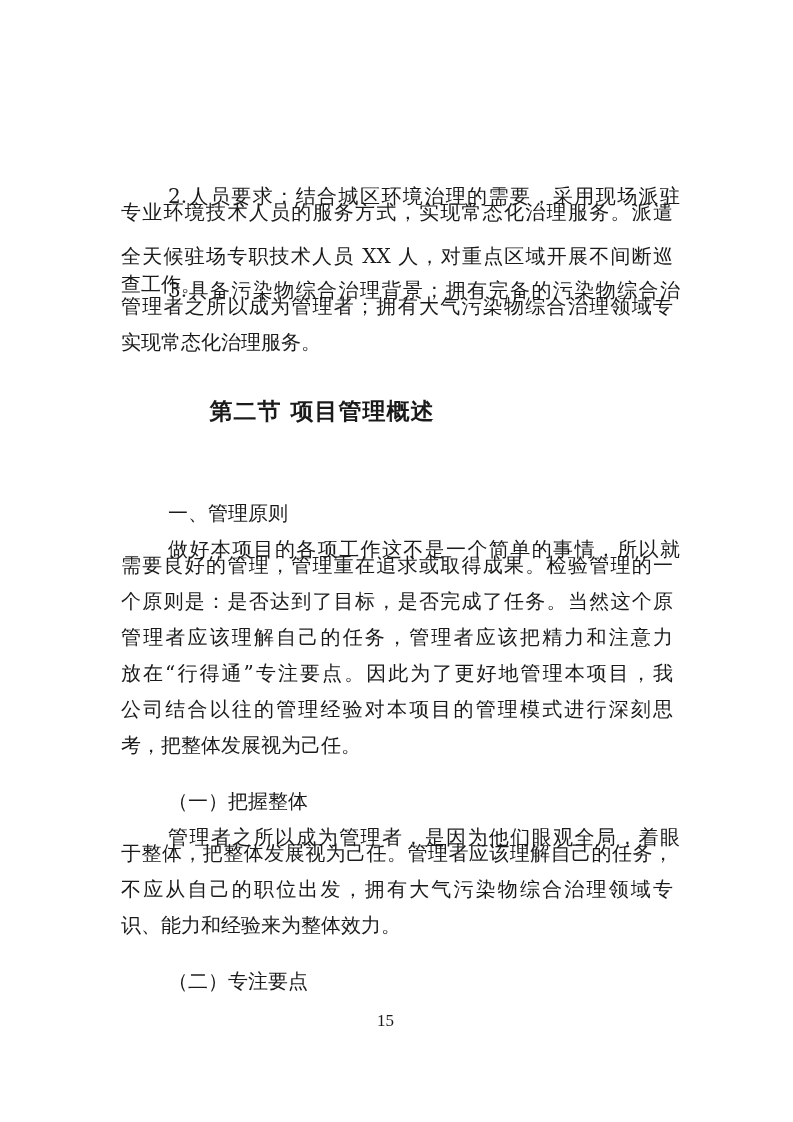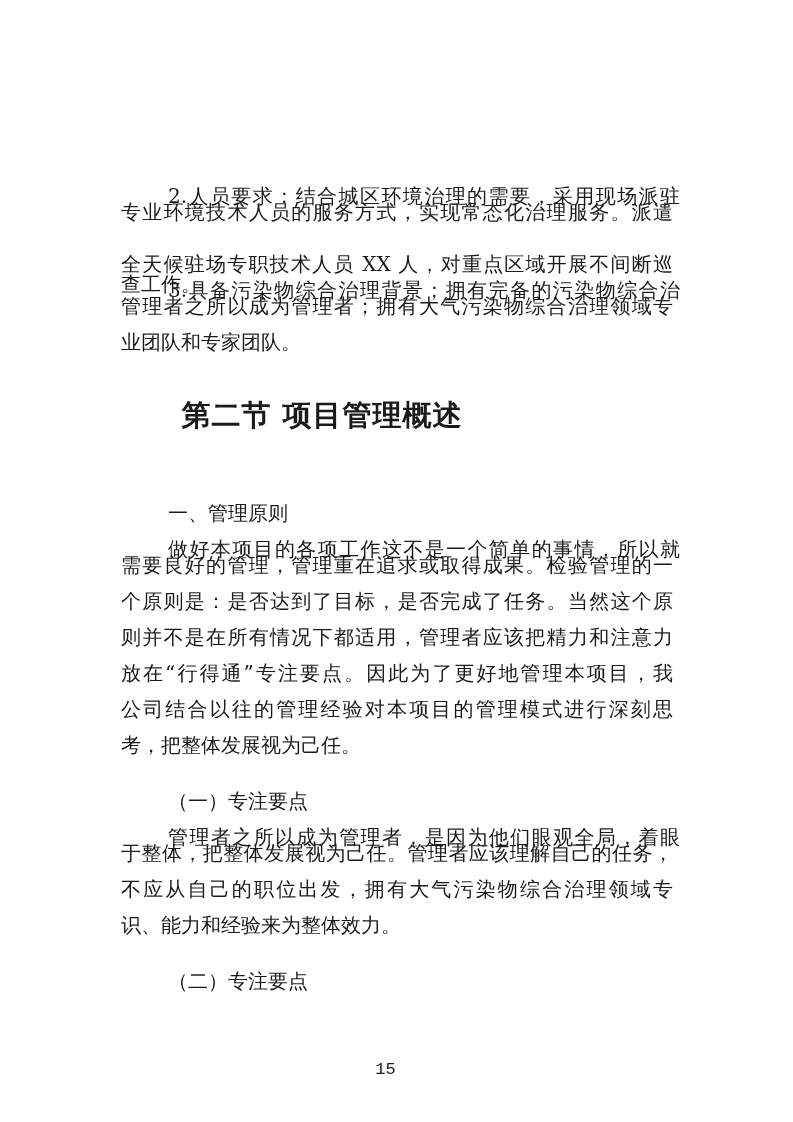--- a/index.html
+++ b/index.html
@@ -2,51 +2,51 @@
 <html><head>
   <meta charset="utf-8">
   <style>
     html, body { margin: 0; padding: 0; background: #ffffff; }
     body { width: 793px; height: 1122px; position: relative; overflow: hidden;
       font-family: "DejaVu Serif", "Liberation Serif", serif; color: #1a1a1a; }
     .line { position: absolute; left: 121px; width: 552px; font-size: 20px; line-height: 36px;
       white-space: nowrap; text-align: justify; text-align-last: justify; }
     .line.last { text-align-last: left; }
     .indent { left: 168px; width: 512px; margin-top: 20px; }
-    .heading { position: absolute; left: 0; width: 644px; text-align: center; font-size: 29px;
+    .heading { position: absolute; left: 0; width: 644px; text-align: center; font-size: 23px;
       font-weight: bold; font-family: "DejaVu Sans", "Liberation Sans", sans-serif; letter-spacing: 1px; top: 396px; }
-    .pagenum { position: absolute; left: 0; width: 771px; text-align: center; font-size: 17px; top: 1060px;
-      font-family: Liberation Mono, monospace; }
+    .pagenum { position: absolute; left: 0; width: 771px; text-align: center; font-size: 17px; top: 1011px;
+      font-family: Liberation Serif, serif; }
   </style>
 </head>
 <body>
 
 <div>
   <div class="line indent" style="top:158px">2.人员要求：结合城区环境治理的需要，采用现场派驻</div>
   <div class="line" style="top:194px">专业环境技术人员的服务方式，实现常态化治理服务。派遣</div>
-  <div class="line" style="top:246px">全天候驻场专职技术人员 XX 人，对重点区域开展不间断巡</div>
+  <div class="line" style="top:238px">全天候驻场专职技术人员 XX 人，对重点区域开展不间断巡</div>
   <div class="line last" style="top:266px">查工作。</div>
 
   <div class="line indent" style="top:252px">3.具备污染物综合治理背景；拥有完备的污染物综合治</div>
   <div class="line" style="top:288px">管理者之所以成为管理者；拥有大气污染物综合治理领域专</div>
-  <div class="line last" style="top:324px">业团队和专家团队。</div>
+  <div class="line last" style="top:324px">实现常态化治理服务。</div>
 
   <div class="heading">第二节  项目管理概述</div>
 
   <div class="line indent last" style="top:475px">一、管理原则</div>
 
   <div class="line indent" style="top:511px">做好本项目的各项工作这不是一个简单的事情，所以就</div>
   <div class="line" style="top:547px">需要良好的管理，管理重在追求或取得成果。检验管理的一</div>
   <div class="line" style="top:583px">个原则是：是否达到了目标，是否完成了任务。当然这个原</div>
-  <div class="line" style="top:619px">则并不是在所有情况下都适用，管理者应该把精力和注意力</div>
+  <div class="line" style="top:619px">管理者应该理解自己的任务，管理者应该把精力和注意力</div>
   <div class="line" style="top:655px">放在“行得通”专注要点。因此为了更好地管理本项目，我</div>
   <div class="line" style="top:691px">公司结合以往的管理经验对本项目的管理模式进行深刻思</div>
   <div class="line last" style="top:727px">考，把整体发展视为己任。</div>
 
-  <div class="line indent last" style="top:763px">（一）专注要点</div>
+  <div class="line indent last" style="top:763px">（一）把握整体</div>
 
   <div class="line indent" style="top:799px">管理者之所以成为管理者，是因为他们眼观全局，着眼</div>
   <div class="line" style="top:835px">于整体，把整体发展视为己任。管理者应该理解自己的任务，</div>
   <div class="line" style="top:871px">不应从自己的职位出发，拥有大气污染物综合治理领域专</div>
   <div class="line last" style="top:907px">识、能力和经验来为整体效力。</div>
 
   <div class="line indent last" style="top:943px">（二）专注要点</div>
 
   <div class="pagenum">15</div>
 </div>

